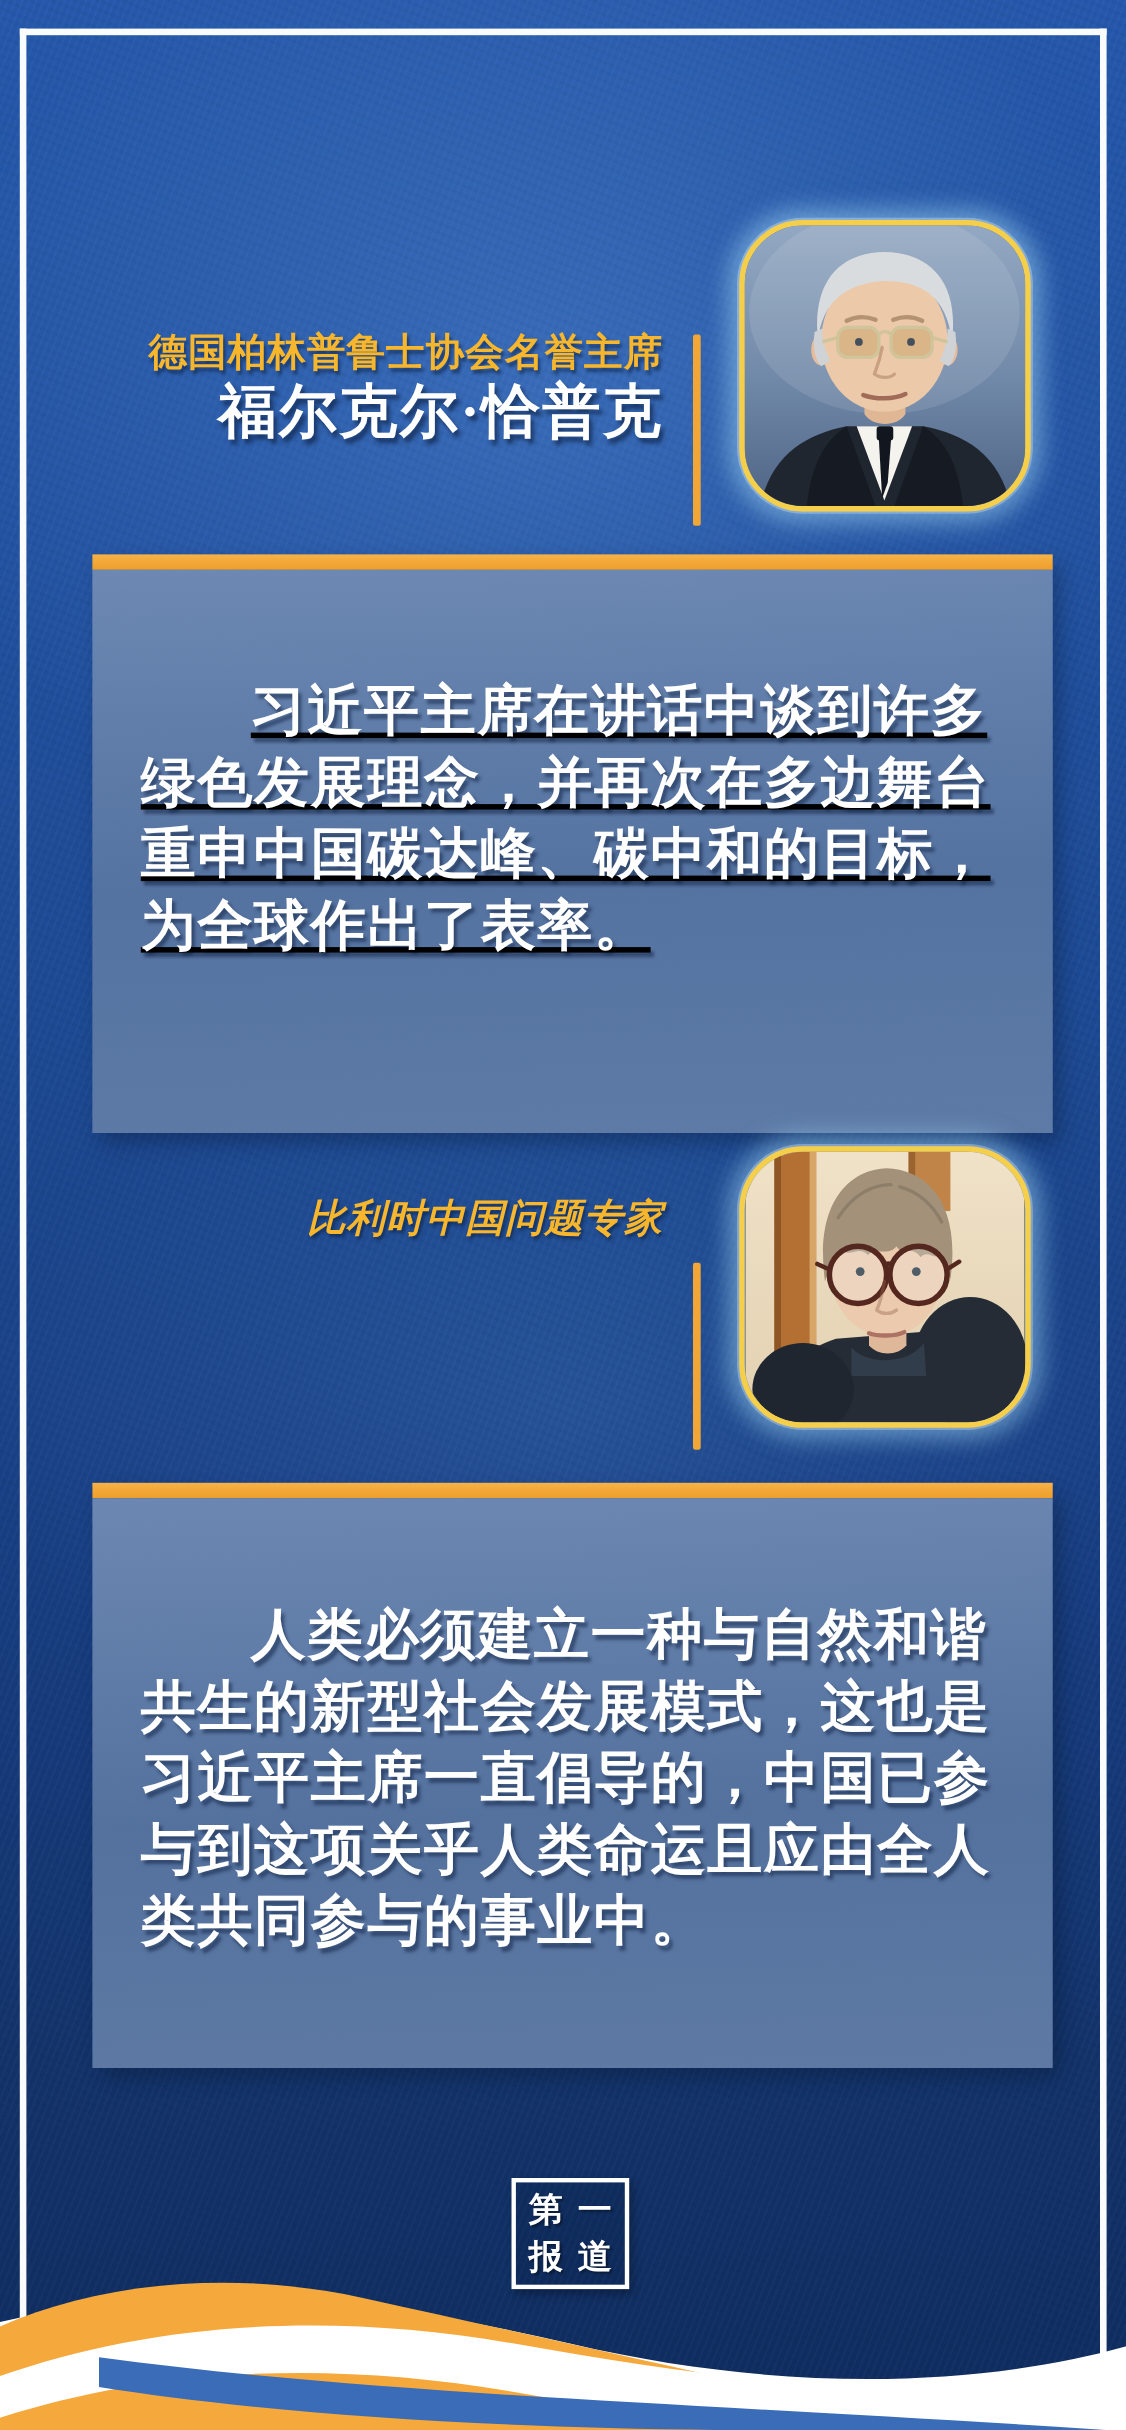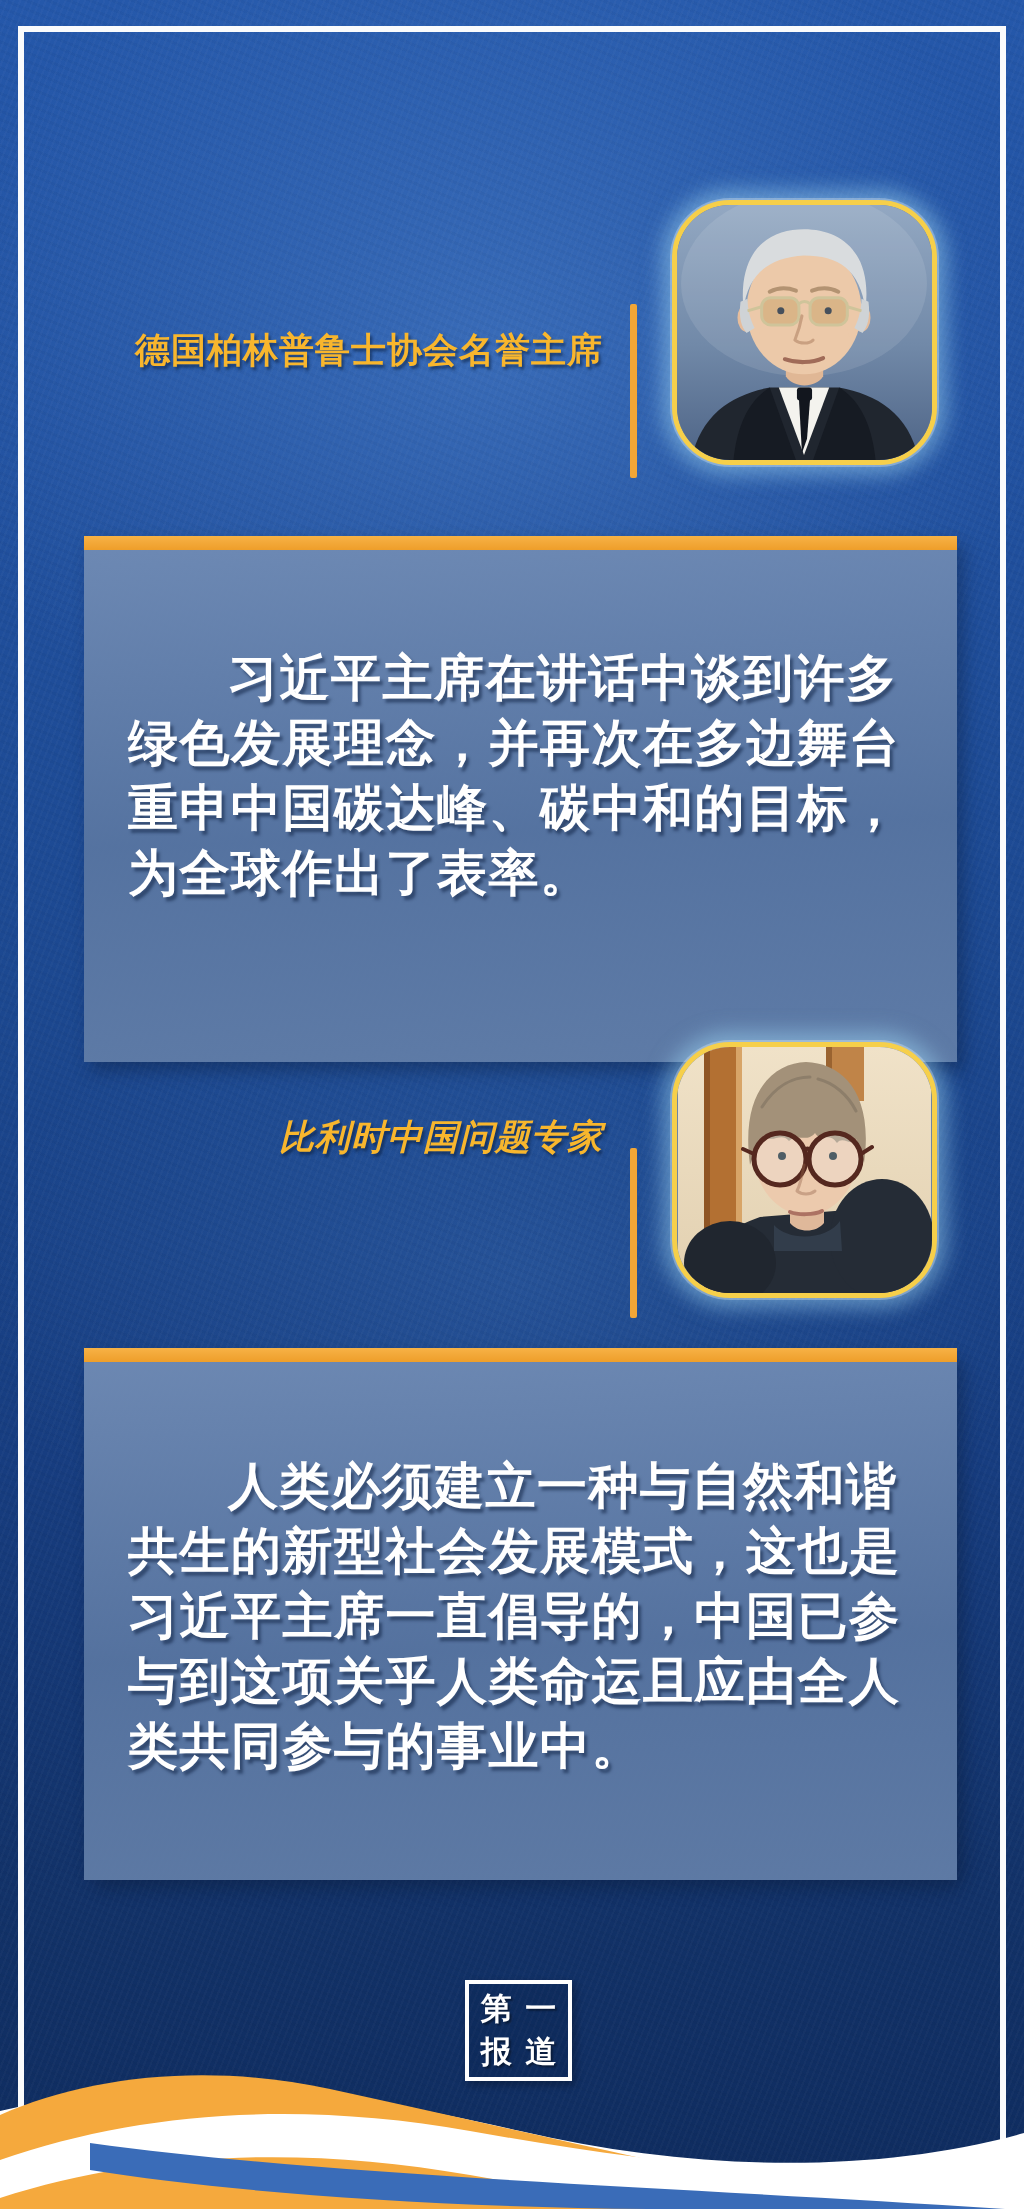--- a/index.html
+++ b/index.html
@@ -25,37 +25,37 @@
   
   .photo{
     position:absolute;z-index:2;overflow:hidden;border:5px solid #f6cf4a;border-radius:58px;
     box-shadow:0 0 0 2px rgba(255,255,255,.28), 0 0 20px 10px rgba(160,215,245,.5);
     background:#6d84a4;
   }
   .photo-1{left:672px;top:200px;width:255px;height:255px;}
   .photo-2{left:672px;top:1042px;width:255px;height:246px;}
   .photo svg{display:block;width:100%;height:100%;}
   
-  .intro{position:absolute;left:0;width:603px;text-align:right;z-index:2;margin-top:29px;}
+  .intro{position:absolute;left:0;width:603px;text-align:right;z-index:2;}
   .intro-1{top:297px;}
   .intro-2{top:1084px;font-style:italic;}
   .intro-title{
     font-weight:700;font-size:35px;line-height:48px;color:#f8b62d;letter-spacing:1px;
     text-shadow:2px 3px 3px rgba(8,25,55,.55);
   }
   .intro-name{
     font-family:"Liberation Serif",serif;font-weight:700;font-size:53px;line-height:60px;
     color:#ffffff;letter-spacing:2px;text-shadow:3px 4px 4px rgba(8,25,55,.6);
   }
   .vline{position:absolute;width:7px;background:#f2a636;border-radius:2px;z-index:2;}
   .vline-1{left:630px;top:304px;height:174px;}
   .vline-2{left:630px;top:1148px;height:170px;}
   
   .panel{position:absolute;left:84px;width:873px;z-index:2;box-shadow:7px 9px 16px rgba(8,22,50,.35);}
-  .panel-1{top:536px;}
+  .panel-1{top:504px;text-decoration:underline;}
   .panel-2{top:1348px;border-radius:16px;}
   .panel-bar{height:14px;background:linear-gradient(180deg,#f7b246,#ee9e2a);}
   .panel-body{
     box-sizing:border-box;color:#fff;white-space:pre-line;text-indent:2em;
     font-weight:700;font-size:50px;line-height:65px;letter-spacing:1.5px;
     text-shadow:3px 4px 3px rgba(10,28,60,.5);
     background:linear-gradient(178deg, rgba(112,139,180,.95) 0%, rgba(88,117,161,.94) 55%, rgba(98,126,168,.94) 100%);
   }
   .panel-1 .panel-body{height:512px;padding:96px 46px 0 44px;}
   .panel-2 .panel-body{height:518px;padding:92px 46px 0 44px;}
@@ -115,20 +115,21 @@
         <path d="M169,101 L183,105" fill="none"></path>
       </g>
       <circle cx="103" cy="105" r="3.5" fill="#46505c"></circle>
       <circle cx="150" cy="105" r="3.5" fill="#46505c"></circle>
       <path d="M124,110 C122,121 119,129 117,134 M117,134 C122,138 131,138 135,134" stroke="rgba(150,100,70,.4)" stroke-width="3" fill="none" stroke-linecap="round"></path>
       <path d="M107,153 C118,157 134,157 145,152" stroke="#a06b58" stroke-width="4" fill="none" stroke-linecap="round"></path>
     </svg>
   </div>
   <div class="intro intro-1">
     <div class="intro-title">德国柏林普鲁士协会名誉主席</div>
+    <div class="intro-name">福尔克尔·恰普克</div>
   </div>
   <div class="vline vline-1"></div>
 
   <div class="panel panel-1">
     <div class="panel-bar"></div>
     <div class="panel-body">习近平主席在讲话中谈到许多
 绿色发展理念，并再次在多边舞台
 重申中国碳达峰、碳中和的目标，
 为全球作出了表率。</div>
   </div>

